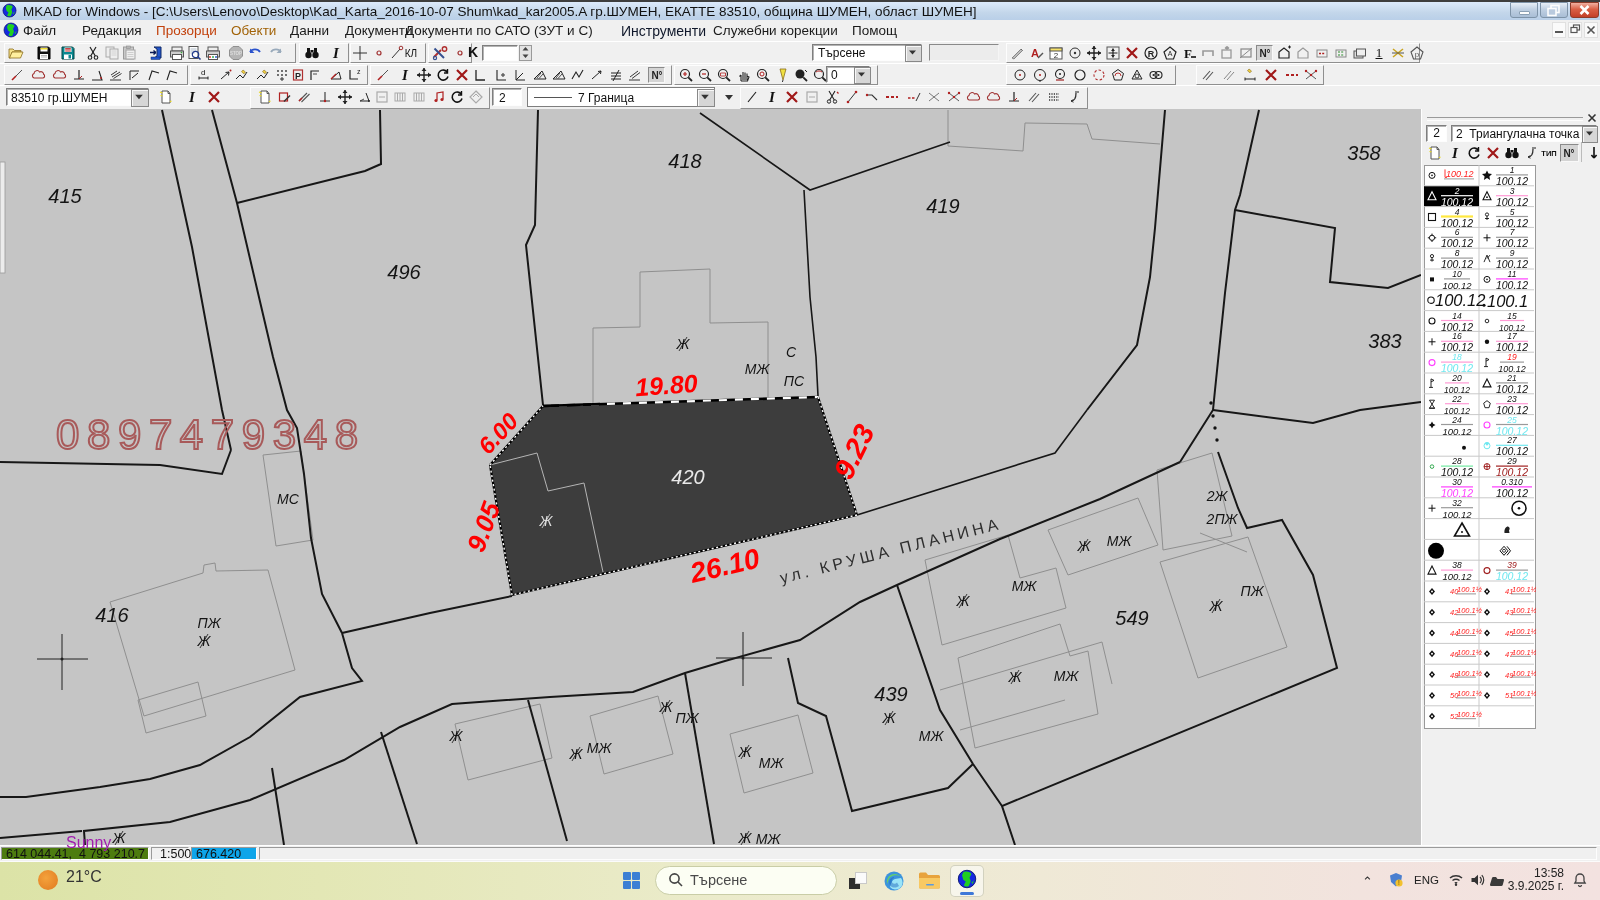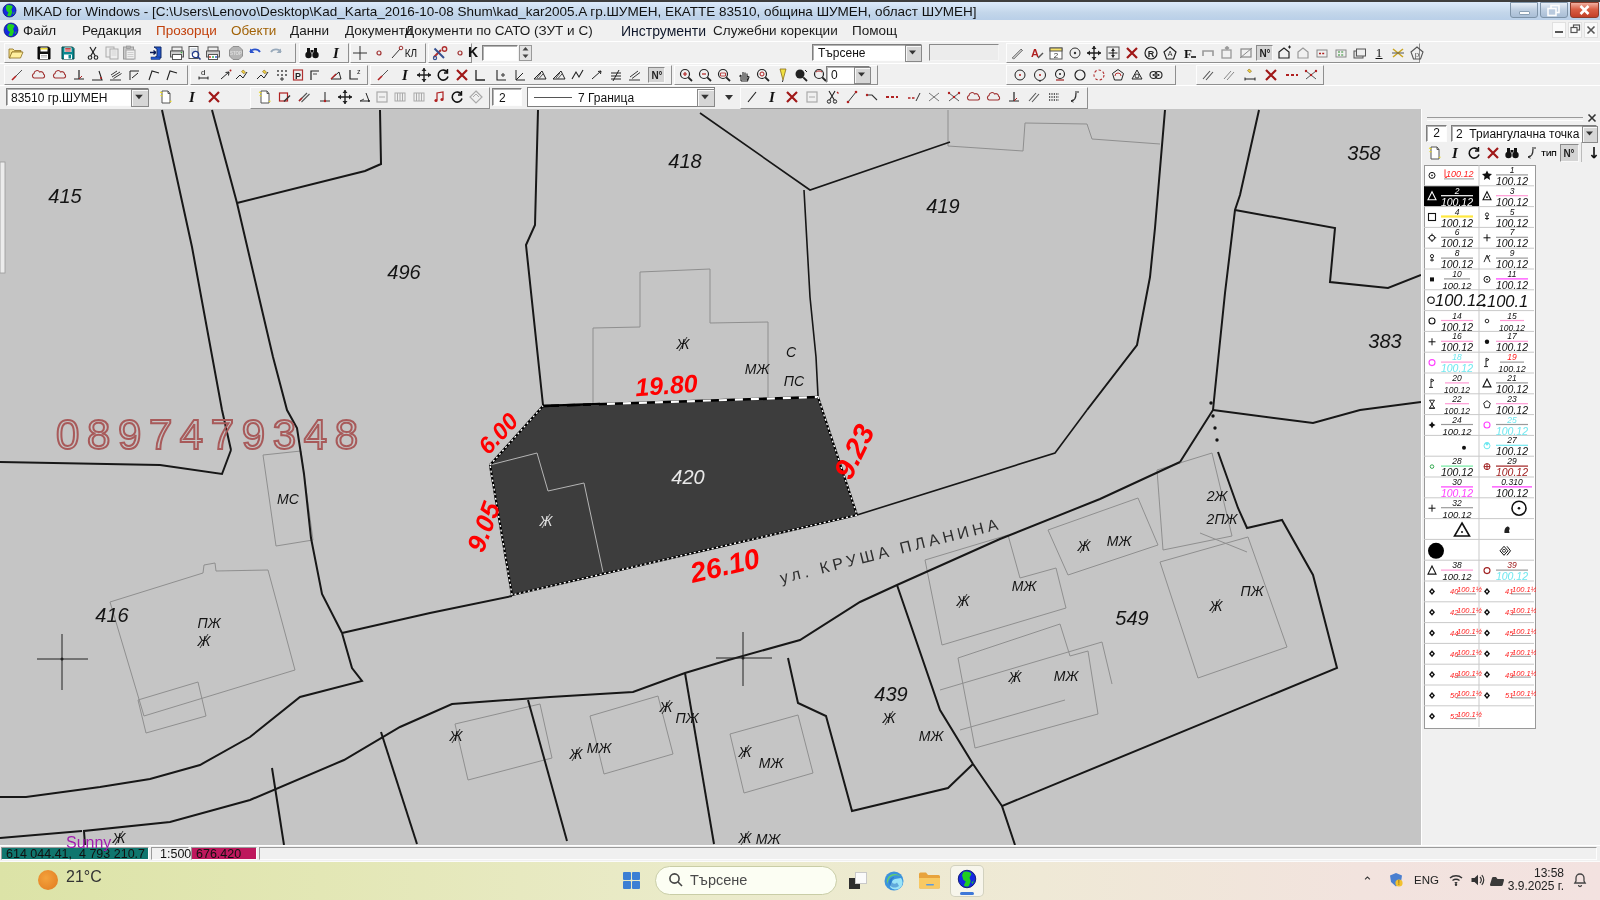--- a/index.html
+++ b/index.html
@@ -6,21 +6,21 @@
 .grp{position:absolute;background:#f0f0f0;border:1px solid;border-color:#fdfdfd #8f8f8f #8f8f8f #fdfdfd;}
 .dd{position:absolute;background:#d6d6d6;border:1px solid #888;box-shadow:inset 1px 1px 0 #f8f8f8;}
 </style></head><body style="position:relative;background:#f0f0f0">
 <div style="position:absolute;left:0;top:0;width:1600px;height:2px;background:#3e3e3e"></div>
 <div style="position:absolute;left:0;top:2px;width:1600px;height:18px;background:linear-gradient(#dceafb,#c3d6ea 60%,#b9cfe8)"></div>
 <svg style="position:absolute;left:2px;top:3px" width="15" height="15" viewBox="0 0 16 16">
     <circle cx="8" cy="8" r="7" fill="#1428e0" stroke="#04106a" stroke-width="0.7"></circle>
     <path d="M5 2.5 C8 1.5 11 2.5 11.5 4 L10 7 L11 9.5 L9.5 13.5 C8 14.5 6 14 5.5 13 L7 10 L5 8.5 L4 5 Z" fill="#20d020"></path>
     <path d="M11.5 11 l2 -2 l-1 3 Z" fill="#20d020"></path>
   </svg>
-<div style="position:absolute;left:23px;top:3.5px;font-size:13.5px;color:#111">MKAD for Windows - [C:\Users\Lenovo\Desktop\Kad_Karta_2016-10-08 Shum\kad_kar2005.A гр.ШУМЕН, ЕКАТТЕ 83510, община ШУМЕН, област ШУМЕН]</div>
+<div style="position:absolute;left:23px;top:3.5px;font-size:13.5px;color:#111">MKAD for Windows - [C:\Users\Lenovo\Desktop\Kad_Karta_2016-10-07 Shum\kad_kar2005.A гр.ШУМЕН, ЕКАТТЕ 83510, община ШУМЕН, област ШУМЕН]</div>
 <div style="position:absolute;left:1510px;top:2px;width:28px;height:16px;background:linear-gradient(#e8eff7,#c0d0e2 45%,#a9bed6);border:1px solid #7e93a8;border-radius:0 0 3px 3px;box-sizing:border-box"></div>
 <div style="position:absolute;left:1519px;top:11px;width:11px;height:4px;background:#fdfdfd;border:1px solid #8ba0b4;border-radius:1px;box-sizing:border-box"></div>
 <div style="position:absolute;left:1540px;top:2px;width:28px;height:16px;background:linear-gradient(#e8eff7,#c0d0e2 45%,#a9bed6);border:1px solid #7e93a8;border-radius:0 0 3px 3px;box-sizing:border-box"></div>
 <svg class="abs" style="left:1546px;top:4px" width="16" height="13" viewBox="0 0 16 13">
     <rect x="5" y="1.5" width="8" height="7" fill="none" stroke="#fdfdfd" stroke-width="1.6"></rect>
     <rect x="2" y="4.5" width="8" height="7" fill="#b9cade" stroke="#fdfdfd" stroke-width="1.6"></rect>
   </svg>
 <div style="position:absolute;left:1570px;top:2px;width:29px;height:16px;background:linear-gradient(#f0b0a0,#d95f45 45%,#c33f28);border:1px solid #8e3b2a;border-radius:0 0 3px 3px;box-sizing:border-box"></div>
 <svg class="abs" style="left:1577px;top:4px" width="15" height="12" viewBox="0 0 15 12">
     <path d="M3.5 2 L11.5 10 M11.5 2 L3.5 10" stroke="#fff" stroke-width="2.6"></path>
@@ -1056,23 +1056,23 @@
     <text x="81" y="533.4" font-size="7.5" font-style="italic" fill="#ff2020" font-family="Liberation Sans">51</text>
     <text x="88" y="531.4" font-size="7.5" font-style="italic" fill="#ff2020" font-family="Liberation Sans">100.1½</text>
     <line x1="87" y1="532.9" x2="107" y2="532.9" stroke="#888" stroke-width="0.9"></line>
     <path d="M5 551.2 L8 547.7 L11 551.2 L8 554.7 Z" fill="#111"></path>
     <circle cx="8" cy="551.2" r="1" fill="#fff"></circle>
     <text x="26" y="554.2" font-size="7.5" font-style="italic" fill="#ff2020" font-family="Liberation Sans">52</text>
     <text x="33" y="552.2" font-size="7.5" font-style="italic" fill="#ff2020" font-family="Liberation Sans">100.1½</text>
     <line x1="32" y1="553.7" x2="52" y2="553.7" stroke="#888" stroke-width="0.9"></line>
   </svg>
 <div style="position:absolute;left:0;top:845px;width:1600px;height:17px;background:#f0f0f0;border-top:1px solid #fff"></div>
-<div style="position:absolute;left:1px;top:847px;width:148px;height:13px;background:#0f766e;border:1px solid;border-color:#9a9a9a #fdfdfd #fdfdfd #9a9a9a;box-sizing:border-box;font-size:12.5px;color:#111;padding-left:4px;line-height:12px">614 044.41,&nbsp; 4 793 210.7</div>
+<div style="position:absolute;left:1px;top:847px;width:148px;height:13px;background:#4d7c0f;border:1px solid;border-color:#9a9a9a #fdfdfd #fdfdfd #9a9a9a;box-sizing:border-box;font-size:12.5px;color:#111;padding-left:4px;line-height:12px">614 044.41,&nbsp; 4 793 210.7</div>
 <div style="position:absolute;left:151px;top:847px;width:38px;height:13px;background:#f0f0f0;border:1px solid;border-color:#9a9a9a #fdfdfd #fdfdfd #9a9a9a;box-sizing:border-box;font-size:12.5px;color:#111;padding-left:8px;line-height:12px">1:500</div>
-<div style="position:absolute;left:191px;top:847px;width:66px;height:13px;background:#be185d;border:1px solid;border-color:#9a9a9a #fdfdfd #fdfdfd #9a9a9a;box-sizing:border-box;font-size:12.5px;color:#111;padding-left:4px;line-height:12px">676.420</div>
+<div style="position:absolute;left:191px;top:847px;width:66px;height:13px;background:#0ea5e9;border:1px solid;border-color:#9a9a9a #fdfdfd #fdfdfd #9a9a9a;box-sizing:border-box;font-size:12.5px;color:#111;padding-left:4px;line-height:12px">676.420</div>
 <div style="position:absolute;left:259px;top:847px;width:1338px;height:13px;background:#f0f0f0;border:1px solid;border-color:#9a9a9a #fdfdfd #fdfdfd #9a9a9a;box-sizing:border-box;font-size:12.5px;color:#111;padding-left:4px;line-height:12px"></div>
 <div style="position:absolute;left:0;top:861px;width:1600px;height:1px;background:rgba(255,255,255,0.75)"></div>
 <div style="position:absolute;left:0;top:862px;width:1600px;height:38px;background:linear-gradient(90deg,#dce3a7 0%,#e3e7b5 20%,#ebebcb 45%,#efe9d6 65%,#f2e3de 85%,#f3e2e0 100%)"></div>
 <div style="position:absolute;left:38px;top:870px;width:20px;height:20px;border-radius:50%;background:radial-gradient(circle at 40% 40%,#f4a23c,#e0791f)"></div>
 <div style="position:absolute;left:66px;top:868px;font-size:16px;color:#333;font-weight:normal">21°C</div>
 <div style="position:absolute;left:66px;top:834px;font-size:16px;color:#a21caf">Sunny</div>
 <svg class="abs" style="left:623px;top:872px" width="17" height="17" viewBox="0 0 17 17">
     <rect x="0" y="0" width="8" height="8" rx="1" fill="#3b7fd4"></rect>
     <rect x="9" y="0" width="8" height="8" rx="1" fill="#3b7fd4"></rect>
     <rect x="0" y="9" width="8" height="8" rx="1" fill="#3b7fd4"></rect>

